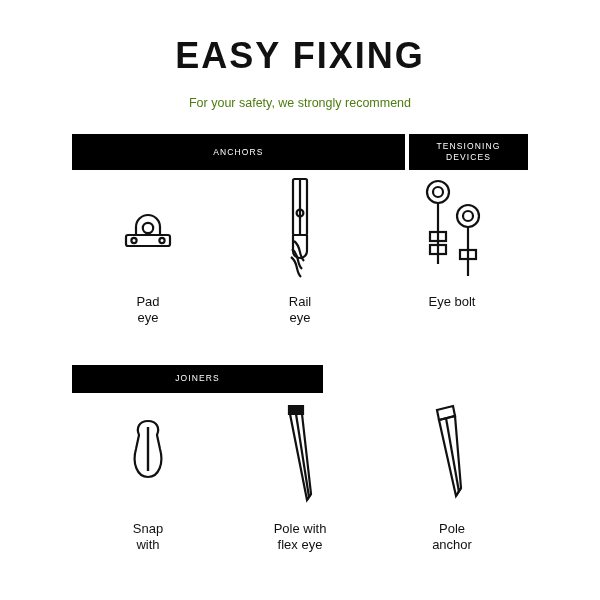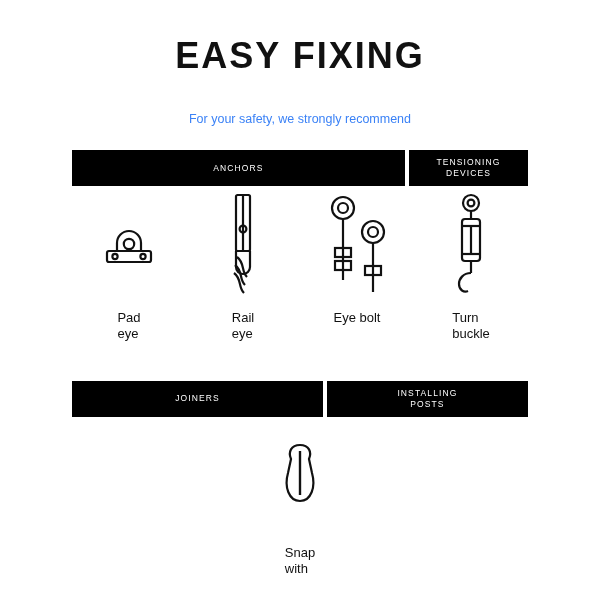--- a/index.html
+++ b/index.html
@@ -25,22 +25,22 @@
     font-size: 36px;
     font-weight: bold;
     letter-spacing: 2px;
     margin-top: 38px;
     line-height: 1;
   }
   .subtitle {
     text-align: center;
     font-size: 12.5px;
     line-height: 1.45;
-    margin-top: 36px;
-    color: #3b82f6;
+    margin-top: 20px;
+    color: #4d7c0f;
   }
   .subtitle div { white-space: nowrap; }
 
   .section {
     margin-top: 22px;
     padding: 0 72px;
   }
   .section.second { margin-top: 38px; }
 
   .bar-row {
@@ -78,20 +78,21 @@
     align-items: center;
   }
   .art {
     height: 108px;
     display: flex;
     align-items: center;
     justify-content: center;
   }
   .art.tall { height: 112px; }
   .caption {
+    text-align: center;
     font-size: 13px;
     line-height: 1.25;
     margin-top: 10px;
   }
   .caption div { white-space: nowrap; }
   svg { display: block; }
 </style>
 </head>
 <body>
 
@@ -164,69 +165,72 @@
             <circle cx="54" cy="40" r="5"></circle>
             <line x1="54" y1="51" x2="54" y2="100"></line>
             <rect x="46" y="74" width="16" height="9"></rect>
           </svg>
         </div>
         <div class="caption">
           <div>Eye bolt</div>
         </div>
       </div>
 
-      <div class="item">
-        <div class="art">
-          <svg width="40" height="106" viewBox="0 0 40 106" fill="none" stroke="#111" stroke-width="2.2">
-            <circle cx="20" cy="10" r="8"></circle>
-            <circle cx="20" cy="10" r="3.4"></circle>
-            <line x1="20" y1="18" x2="20" y2="26"></line>
-            <rect x="11" y="26" width="18" height="42" rx="3"></rect>
-            <line x1="20" y1="33" x2="20" y2="61"></line>
-            <line x1="11" y1="33" x2="29" y2="33"></line>
-            <line x1="11" y1="61" x2="29" y2="61"></line>
-            <line x1="20" y1="68" x2="20" y2="80"></line>
-            <path d="M20 80 C12 80 8 86 8 91 C8 97 13 100 17 98"></path>
-          </svg>
-        </div>
-        <div class="caption">
-          <div>Turn</div>
-          <div>buckle</div>
-        </div>
-      </div>
 
     </div>
   </div>
 
   <div class="section second">
     <div class="bar-row">
       <div class="bar joiners">JOINERS</div>
-      <div class="bar posts">
-        <span>
-          <span>INSTALLING</span><br>
-          <span>POSTS</span>
-        </span>
-      </div>
     </div>
 
     <div class="items">
 
       <div class="item">
         <div class="art tall">
           <svg width="40" height="80" viewBox="0 0 40 80" fill="none" stroke="#111" stroke-width="2.2">
             <path d="M20 6 C11 6 8 13 11 20 L8 34 C4 48 9 62 20 62 C31 62 36 48 32 34 L29 20 C32 13 29 6 20 6 Z"></path>
             <line x1="20" y1="12" x2="20" y2="56"></line>
             <path d="M20 12 L20 56"></path>
           </svg>
         </div>
         <div class="caption">
           <div>Snap</div>
           <div>with</div>
         </div>
       </div>
 
 
-
+      <div class="item">
+        <div class="art tall">
+          <svg width="46" height="106" viewBox="0 0 46 106" fill="none" stroke="#111" stroke-width="2.2">
+            <path d="M12 4 L26 4 L26 12 L12 12 Z" fill="#111"></path>
+            <path d="M13 12 L25 12 L34 92 L30 98 Z"></path>
+            <line x1="19" y1="12" x2="32" y2="95"></line>
+            <path d="M30 98 L34 92"></path>
+          </svg>
+        </div>
+        <div class="caption">
+          <div>Pole with</div>
+          <div>flex eye</div>
+        </div>
+      </div>
+
+      <div class="item">
+        <div class="art tall">
+          <svg width="46" height="106" viewBox="0 0 46 106" fill="none" stroke="#111" stroke-width="2.2">
+            <path d="M8 8 L24 4 L26 14 L10 18 Z"></path>
+            <path d="M10 18 L26 14 L32 86 L27 94 Z"></path>
+            <line x1="17" y1="16" x2="30" y2="90"></line>
+            <path d="M27 94 L32 86"></path>
+          </svg>
+        </div>
+        <div class="caption">
+          <div>Pole</div>
+          <div>anchor</div>
+        </div>
+      </div>
 
     </div>
   </div>
 
 </div>
 
 </body></html>

